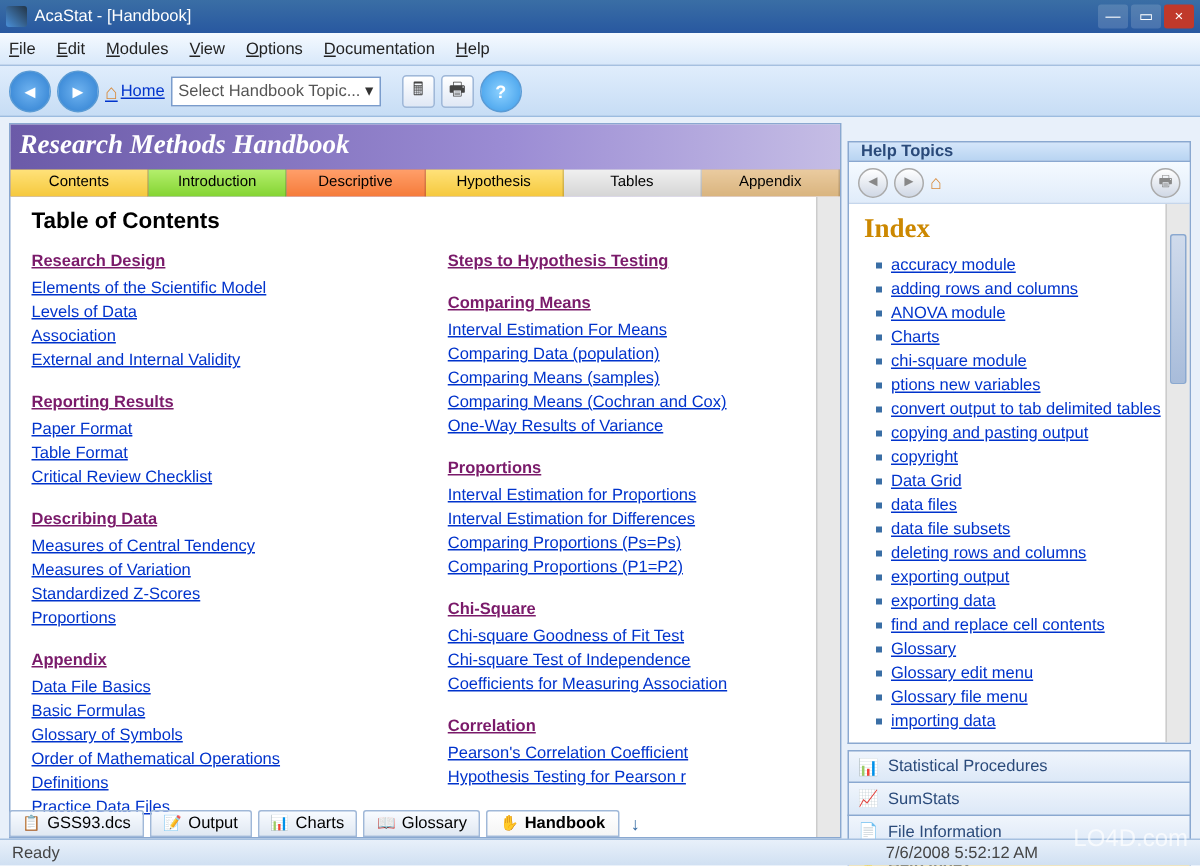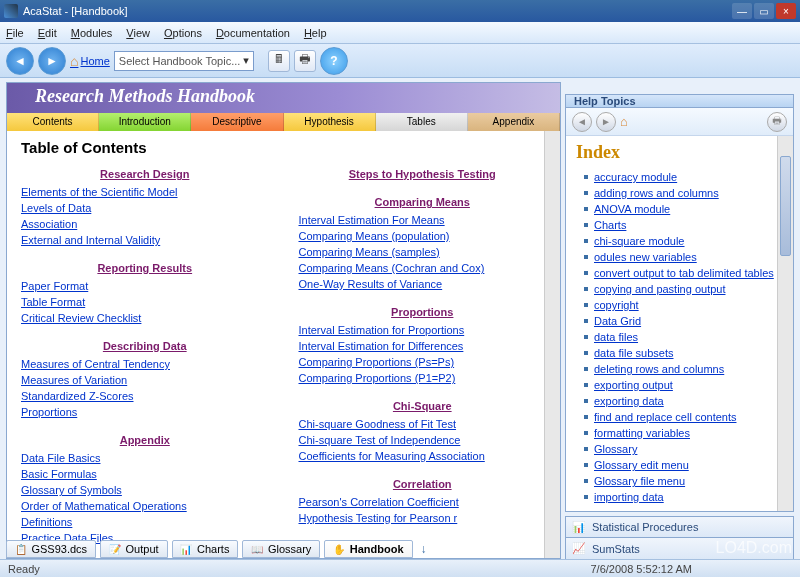--- a/index.html
+++ b/index.html
@@ -23,36 +23,36 @@
 .home-icon-svg { color: #d88a3a; font-size: 14px; }
 .dropdown { width: 140px; height: 20px; border: 1px solid #7a9ccc; background: #fff; display: flex; align-items: center; padding: 0 4px; font-size: 10px; color: #555; }
 .dropdown .chev { margin-left: auto; color: #333; }
 .tool-sep { width: 6px; }
 .tbtn.balloon { background: radial-gradient(#8cd1ff,#3b9ae8); color: #fff; font-weight: bold; }
 
 .main-area { display: flex; height: calc(577px - 22px - 22px - 34px - 18px); }
 
 .content-pane { width: 555px; border: 1px solid #8aa8d0; margin: 4px 0 0 6px; background: #fff; display: flex; flex-direction: column; }
 .banner { height: 48px; background: linear-gradient(90deg,#6b5aa8,#9b8cd4 60%,#c5bde5); display: flex; flex-direction: column; justify-content: flex-end; }
-.banner h1 { color: #fff; font: italic bold 18px Georgia, serif; padding: 6px 28px; }
+.banner h1 { color: #fff; font: italic bold 18px Georgia, serif; padding: 6px 6px; }
 .tabs { display: flex; height: 18px; }
 .tab { flex: 1; text-align: center; font-size: 10px; line-height: 18px; border-right: 1px solid rgba(0,0,0,.15); cursor: pointer; }
 .tab.contents { background: linear-gradient(#ffe27a,#f5c83d); }
 .tab.intro { background: linear-gradient(#b4ef6d,#84d432); }
 .tab.desc { background: linear-gradient(#ff9f6a,#f57b3a); }
 .tab.hyp { background: linear-gradient(#ffe27a,#f5c83d); }
 .tab.tbl { background: linear-gradient(#f0f0f0,#d5d5d5); }
 .tab.apx { background: linear-gradient(#eacba0,#d9b47e); }
 
 .content-body { padding: 8px 14px; overflow: hidden; flex: 1; position: relative; }
 .content-body h2 { font: bold 15px Arial; margin-bottom: 10px; }
 .toc-cols { display: flex; gap: 30px; }
 .toc-col { flex: 1; }
 .toc-col .group { margin-bottom: 12px; }
-.toc-col .group .hdr { color: #7a1a6a; font-weight: bold; text-decoration: underline; margin-bottom: 2px; display: block; text-align: center; }
+.toc-col .group .hdr { color: #7a1a6a; font-weight: bold; text-decoration: underline; margin-bottom: 2px; display: block; }
 .toc-col .group a { color: #0033cc; text-decoration: underline; display: block; line-height: 16px; }
 .content-scroll { position: absolute; right:0; top:0; bottom:0; width:16px; background:#e8e8e8; border-left:1px solid #ccc; }
 
 .side-pane { flex: 1; margin: 16px 6px 0 4px; display: flex; flex-direction: column; gap: 0; }
 .side-hdr { height: 22px; background: linear-gradient(#d5e6fa,#b8d4f2); border: 1px solid #8aa8d0; font-size: 11px; font-weight: bold; padding: 0 8px; display: flex; align-items: center; color: #2a4a7a; cursor: pointer; }
 .help-panel { border: 1px solid #8aa8d0; border-top: none; background: #fff; flex: 1; display: flex; flex-direction: column; }
 .help-toolbar { height: 28px; background: linear-gradient(#f5faff,#e0ecfa); display: flex; align-items: center; padding: 0 6px; gap: 4px; border-bottom: 1px solid #c5d6ec; }
 .help-toolbar .nav { width: 20px; height: 20px; border-radius: 50%; background: linear-gradient(#fff,#d0d8e5); border: 1px solid #aaa; color: #888; display: flex; align-items: center; justify-content: center; cursor: pointer; font-size: 10px; }
 .help-toolbar .print { margin-left: auto; }
 .index-body { padding: 6px 10px; overflow: hidden; flex: 1; position: relative; }
@@ -72,21 +72,21 @@
 .stack-item .ic { width: 14px; height: 14px; display: flex; align-items: center; justify-content: center; font-size: 11px; }
 
 .bottom-tabs { position: absolute; bottom: 18px; left: 6px; right: 240px; height: 20px; display: flex; align-items: center; gap: 4px; }
 .btab { height: 18px; padding: 0 8px; display: flex; align-items: center; gap: 4px; background: linear-gradient(#f8fbff,#e0e8f2); border: 1px solid #a0b8d8; border-radius: 2px 2px 0 0; font-size: 10px; cursor: pointer; }
 .btab.active { background: linear-gradient(#fff,#f5f5f5); font-weight: bold; }
 .btab .dot { font-size: 10px; }
 
 .statusbar { position: absolute; bottom: 0; left: 0; right: 0; height: 18px; background: linear-gradient(#e8f0fa,#d0e0f2); border-top: 1px solid #a5c0e0; display: flex; align-items: center; padding: 0 8px; font-size: 10px; color: #444; }
 .statusbar .ts { margin-left: auto; margin-right: 100px; }
 
-.watermark { position: absolute; bottom: 20px; right: 8px; color: rgba(255,255,255,.7); font-size: 16px; font-family: Arial; pointer-events: none; }
+.watermark { position: absolute; bottom: 8px; right: 8px; color: rgba(255,255,255,.7); font-size: 16px; font-family: Arial; pointer-events: none; }
 </style>
 </head>
 <body>
 
 <div class="titlebar">
   <div class="app-icon"></div>
   <div class="title">AcaStat - [Handbook]</div>
   <div class="win-btns">
     <div class="win-btn">—</div>
     <div class="win-btn">▭</div>
@@ -169,21 +169,21 @@
               <a>Practice Data Files</a>
             </div>
           </div>
         <div class="toc-col" id="toc-right">
             <div class="group">
               <a class="hdr">Steps to Hypothesis Testing</a>
             </div>
             <div class="group">
               <a class="hdr">Comparing Means</a>
               <a>Interval Estimation For Means</a>
-              <a>Comparing Means (population)</a>
+              <a>Comparing Data (population)</a>
               <a>Comparing Means (samples)</a>
               <a>Comparing Means (Cochran and Cox)</a>
               <a>One-Way Results of Variance</a>
             </div>
             <div class="group">
               <a class="hdr">Proportions</a>
               <a>Interval Estimation for Proportions</a>
               <a>Interval Estimation for Differences</a>
               <a>Comparing Proportions (Ps=Ps)</a>
               <a>Comparing Proportions (P1=P2)</a>
@@ -232,21 +232,21 @@
             <li>
               <span class="bullet"></span>
               <a>Charts</a>
             </li>
             <li>
               <span class="bullet"></span>
               <a>chi-square module</a>
             </li>
             <li>
               <span class="bullet"></span>
-              <a>odules new variables</a>
+              <a>ptions new variables</a>
             </li>
             <li>
               <span class="bullet"></span>
               <a>convert output to tab delimited tables</a>
             </li>
             <li>
               <span class="bullet"></span>
               <a>copying and pasting output</a>
             </li>
             <li>
@@ -273,24 +273,20 @@
               <span class="bullet"></span>
               <a>exporting output</a>
             </li>
             <li>
               <span class="bullet"></span>
               <a>exporting data</a>
             </li>
             <li>
               <span class="bullet"></span>
               <a>find and replace cell contents</a>
-            </li>
-            <li>
-              <span class="bullet"></span>
-              <a>formatting variables</a>
             </li>
             <li>
               <span class="bullet"></span>
               <a>Glossary</a>
             </li>
             <li>
               <span class="bullet"></span>
               <a>Glossary edit menu</a>
             </li>
             <li>

